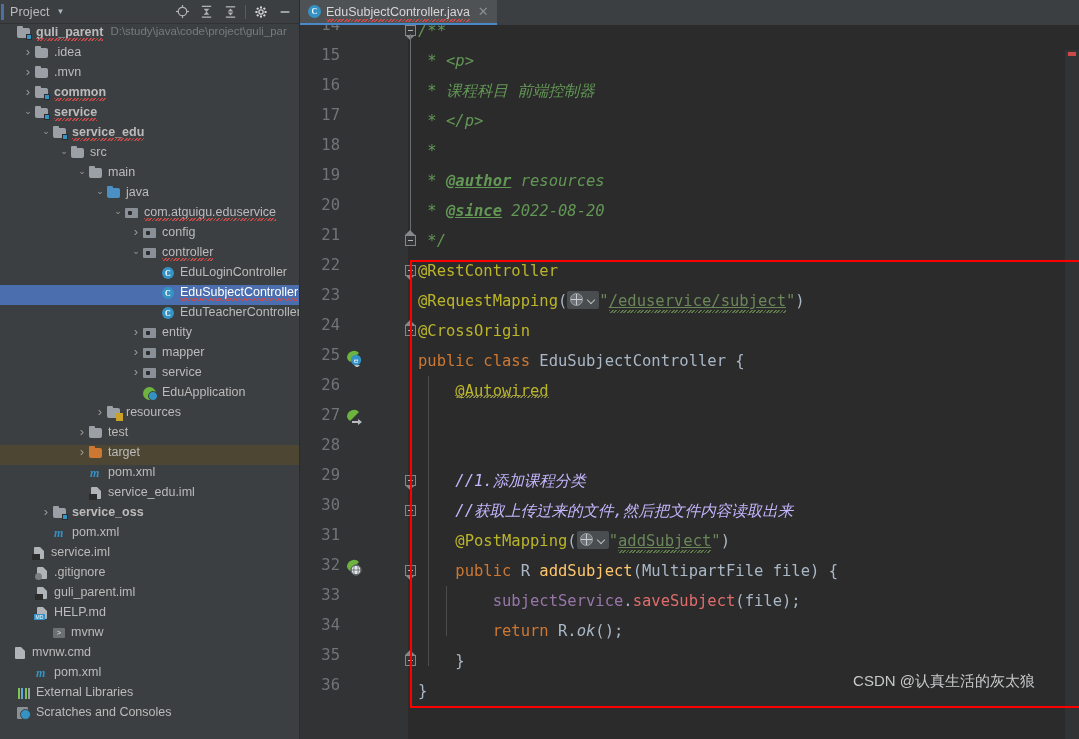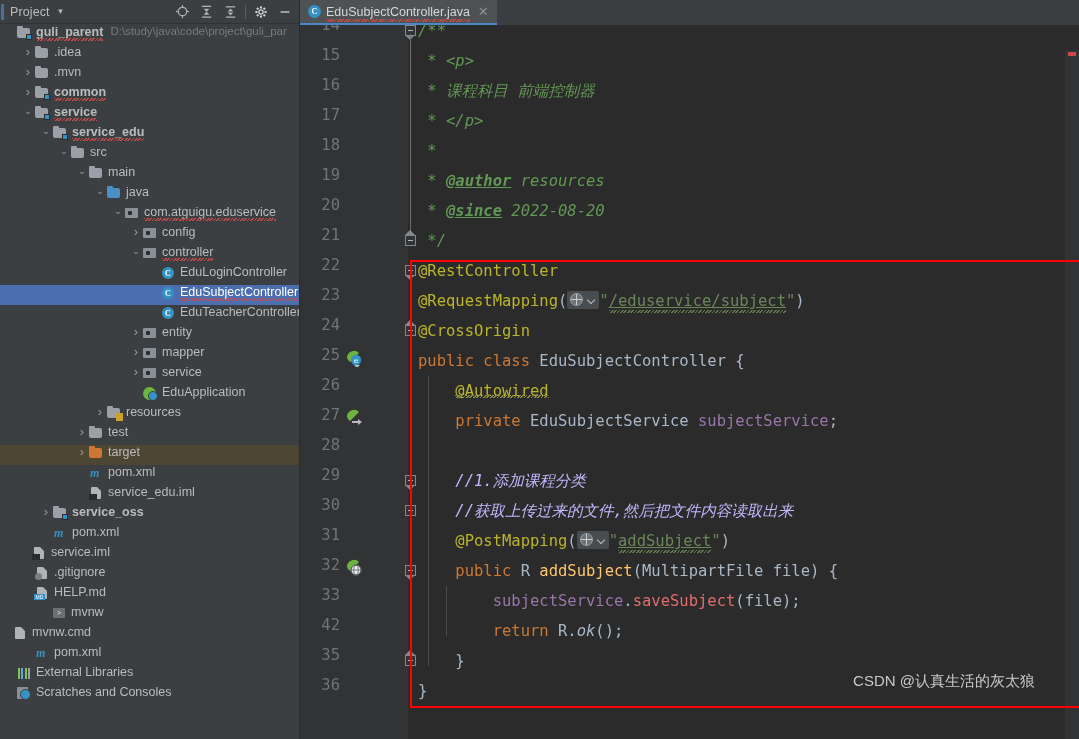--- a/index.html
+++ b/index.html
@@ -627,20 +627,29 @@
           <span class="node-label">service.iml</span>
         </div>
         <div class="tree-row" style="padding-left: 22px;">
           <span class="arrow blank"></span>
           <span class="node-icon">
             <span class="ic-file">
               <span class="tag git"></span>
             </span>
           </span>
           <span class="node-label">.gitignore</span>
+        </div>
+        <div class="tree-row" style="padding-left: 22px;">
+          <span class="arrow blank"></span>
+          <span class="node-icon">
+            <span class="ic-file">
+              <span class="tag"></span>
+            </span>
+          </span>
+          <span class="node-label">guli_parent.iml</span>
         </div>
         <div class="tree-row" style="padding-left: 22px;">
           <span class="arrow blank"></span>
           <span class="node-icon">
             <span class="ic-file">
               <span class="tag md">MD</span>
             </span>
           </span>
           <span class="node-label">HELP.md</span>
         </div>
@@ -707,21 +716,21 @@
           <div class="ln" style="top: 291px;">24</div>
           <div class="ln" style="top: 321px;">25</div>
           <div class="ln" style="top: 351px;">26</div>
           <div class="ln" style="top: 381px;">27</div>
           <div class="ln" style="top: 411px;">28</div>
           <div class="ln" style="top: 441px;">29</div>
           <div class="ln" style="top: 471px;">30</div>
           <div class="ln" style="top: 501px;">31</div>
           <div class="ln" style="top: 531px;">32</div>
           <div class="ln" style="top: 561px;">33</div>
-          <div class="ln" style="top: 591px;">42</div>
+          <div class="ln" style="top: 591px;">34</div>
           <div class="ln" style="top: 621px;">35</div>
           <div class="ln" style="top: 651px;">36</div>
           <div class="gutter-mark" style="top: 324px;"><svg width="18" height="18" viewBox="0 0 18 18">
               <path d="M2 9a7 7 0 0 1 12-5l-9 9A7 7 0 0 1 2 9z" fill="#6db33f"></path>
               <circle cx="11" cy="11" r="5.2" fill="#3592c4"></circle>
               <text x="11" y="14" font-size="8" fill="#fff" text-anchor="middle" font-family="DejaVu Serif">e</text>
               <polygon points="9,16 15,16 12,19" fill="#b8bcc0"></polygon>
             </svg></div>
           <div class="gutter-mark" style="top: 384px;"><svg width="18" height="18" viewBox="0 0 18 18">
               <path d="M2 8a7 7 0 0 1 12-5l-9 9A7 7 0 0 1 2 8z" fill="#6db33f"></path>
@@ -776,21 +785,20 @@
           <div class="cl" style="top: 81px;"><span class="cmt"> * &lt;/p&gt;</span></div>
           <div class="cl" style="top: 111px;"><span class="cmt"> *</span></div>
           <div class="cl" style="top: 141px;"><span class="cmt"> * </span><span class="cmt-tag">@author</span><span class="cmt"> resources</span></div>
           <div class="cl" style="top: 171px;"><span class="cmt"> * </span><span class="cmt-tag">@since</span><span class="cmt"> 2022-08-20</span></div>
           <div class="cl" style="top: 201px;"><span class="cmt"> */</span></div>
           <div class="cl" style="top: 231px;"><span class="anno">@RestController</span></div>
           <div class="cl" style="top: 261px;"><span class="anno">@RequestMapping</span><span class="punc">(</span><span class="web-gut"><span class="globe"></span><span class="chev"></span></span><span class="str">"</span><span class="str-link">/eduservice/subject</span><span class="str">"</span><span class="punc">)</span></div>
           <div class="cl" style="top: 291px;"><span class="anno">@CrossOrigin</span></div>
           <div class="cl" style="top: 321px;"><span class="kw">public</span> <span class="kw">class</span> <span class="cls">EduSubjectController</span> <span class="punc">{</span></div>
           <div class="cl" style="top: 351px; text-align: center;">    <span class="anno-wavy">@Autowired</span></div>
-          <div class="cl" style="top: 381px;">    <span class="kw">private</span> <span class="cls">EduSubjectService</span> <span class="fld">subjectService</span><span class="punc">;</span></div>
           <div class="cl" style="top: 411px;"></div>
           <div class="cl" style="top: 441px;">    <span class="cmt-line">//1.添加课程分类</span></div>
           <div class="cl" style="top: 471px;">    <span class="cmt-line">//获取上传过来的文件,然后把文件内容读取出来</span></div>
           <div class="cl" style="top: 501px;">    <span class="anno">@PostMapping</span><span class="punc">(</span><span class="web-gut"><span class="globe"></span><span class="chev"></span></span><span class="str">"</span><span class="str-link">addSubject</span><span class="str">"</span><span class="punc">)</span></div>
           <div class="cl" style="top: 531px;">    <span class="kw">public</span> <span class="cls">R</span> <span class="mth">addSubject</span><span class="punc">(</span><span class="cls">MultipartFile</span> <span class="punc">file)</span> <span class="punc">{</span></div>
           <div class="cl" style="top: 561px;">        <span class="fld">subjectService</span><span class="punc">.</span><span class="mth-red">saveSubject</span><span class="punc">(</span><span class="punc">file);</span></div>
           <div class="cl" style="top: 591px;">        <span class="kw">return</span> <span class="cls">R</span><span class="punc">.</span><span class="ital">ok</span><span class="punc">();</span></div>
           <div class="cl" style="top: 621px;">    <span class="punc">}</span></div>
           <div class="cl" style="top: 651px;"><span class="punc">}</span></div>
           <div class="indent-guide" style="left: 10px; top: 351px; height: 290px;"></div>

